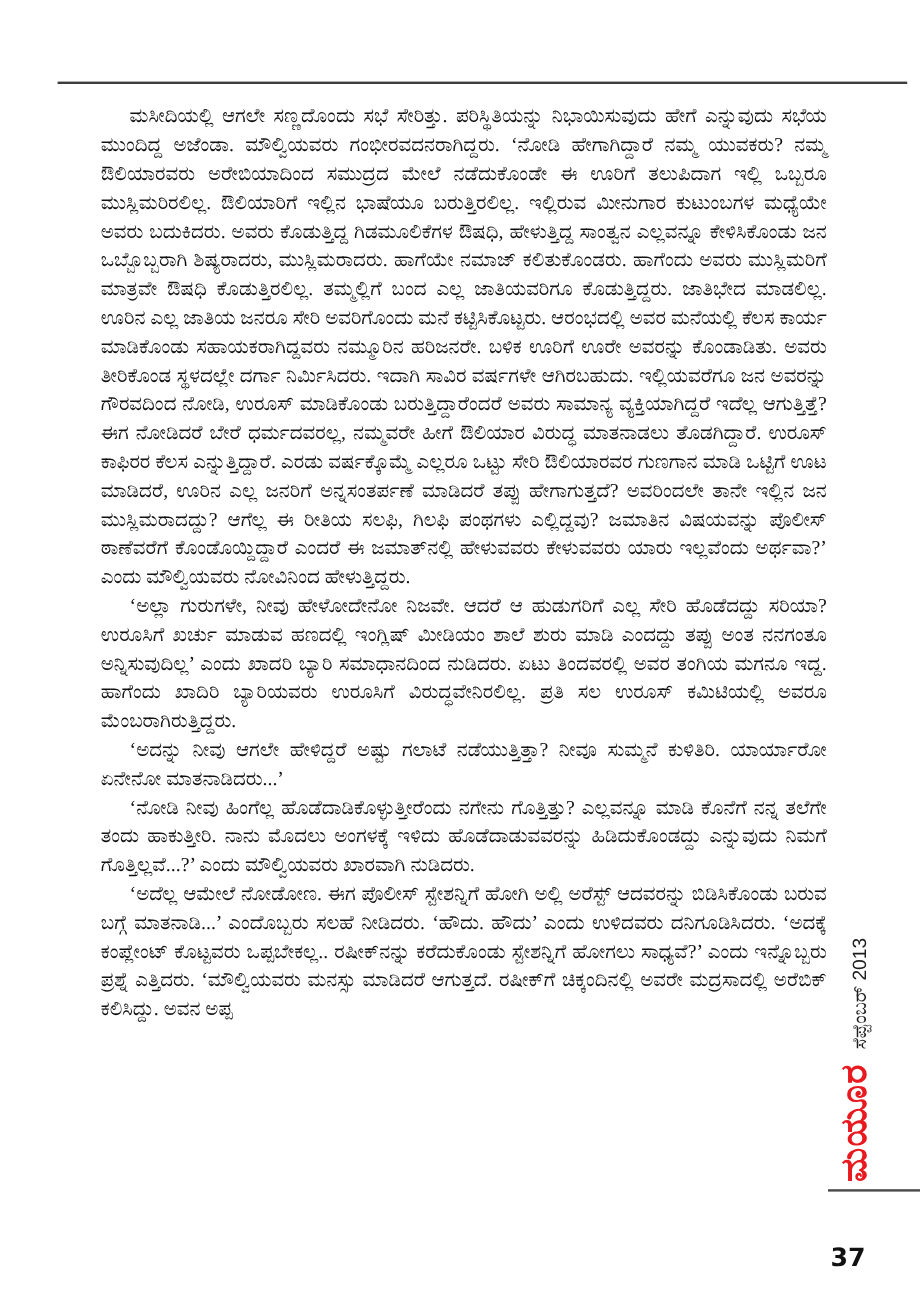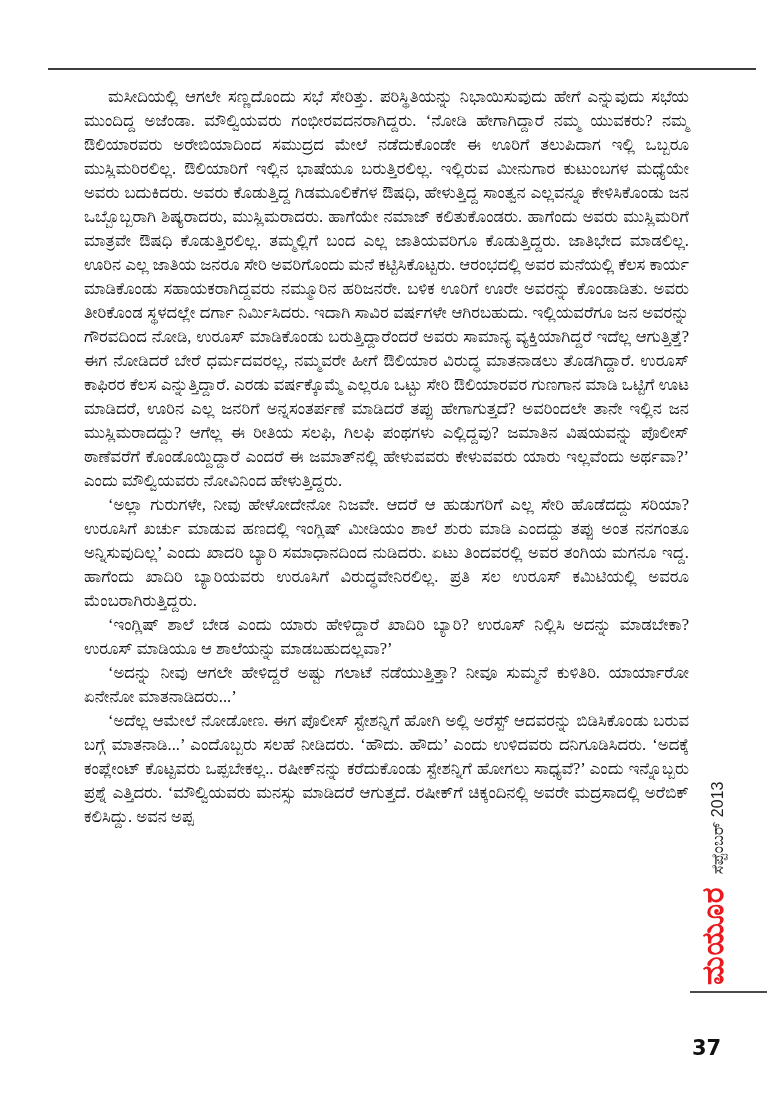--- a/index.html
+++ b/index.html
@@ -69,22 +69,22 @@
 </head>
 <body>
 
 <div class="page">
 
   <div class="top-rule"></div>
 
   <div class="article">
     <p>ಮಸೀದಿಯಲ್ಲಿ ಆಗಲೇ ಸಣ್ಣದೊಂದು ಸಭೆ ಸೇರಿತ್ತು. ಪರಿಸ್ಥಿತಿಯನ್ನು ನಿಭಾಯಿಸುವುದು ಹೇಗೆ ಎನ್ನುವುದು ಸಭೆಯ ಮುಂದಿದ್ದ ಅಜೆಂಡಾ. ಮೌಲ್ವಿಯವರು ಗಂಭೀರವದನರಾಗಿದ್ದರು. ‘ನೋಡಿ ಹೇಗಾಗಿದ್ದಾರೆ ನಮ್ಮ ಯುವಕರು? ನಮ್ಮ ಔಲಿಯಾರವರು ಅರೇಬಿಯಾದಿಂದ ಸಮುದ್ರದ ಮೇಲೆ ನಡೆದುಕೊಂಡೇ ಈ ಊರಿಗೆ ತಲುಪಿದಾಗ ಇಲ್ಲಿ ಒಬ್ಬರೂ ಮುಸ್ಲಿಮರಿರಲಿಲ್ಲ. ಔಲಿಯಾರಿಗೆ ಇಲ್ಲಿನ ಭಾಷೆಯೂ ಬರುತ್ತಿರಲಿಲ್ಲ. ಇಲ್ಲಿರುವ ಮೀನುಗಾರ ಕುಟುಂಬಗಳ ಮಧ್ಯೆಯೇ ಅವರು ಬದುಕಿದರು. ಅವರು ಕೊಡುತ್ತಿದ್ದ ಗಿಡಮೂಲಿಕೆಗಳ ಔಷಧಿ, ಹೇಳುತ್ತಿದ್ದ ಸಾಂತ್ವನ ಎಲ್ಲವನ್ನೂ ಕೇಳಿಸಿಕೊಂಡು ಜನ ಒಬ್ಬೊಬ್ಬರಾಗಿ ಶಿಷ್ಯರಾದರು, ಮುಸ್ಲಿಮರಾದರು. ಹಾಗೆಯೇ ನಮಾಜ್ ಕಲಿತುಕೊಂಡರು. ಹಾಗೆಂದು ಅವರು ಮುಸ್ಲಿಮರಿಗೆ ಮಾತ್ರವೇ ಔಷಧಿ ಕೊಡುತ್ತಿರಲಿಲ್ಲ. ತಮ್ಮಲ್ಲಿಗೆ ಬಂದ ಎಲ್ಲ ಜಾತಿಯವರಿಗೂ ಕೊಡುತ್ತಿದ್ದರು. ಜಾತಿಭೇದ ಮಾಡಲಿಲ್ಲ. ಊರಿನ ಎಲ್ಲ ಜಾತಿಯ ಜನರೂ ಸೇರಿ ಅವರಿಗೊಂದು ಮನೆ ಕಟ್ಟಿಸಿಕೊಟ್ಟರು. ಆರಂಭದಲ್ಲಿ ಅವರ ಮನೆಯಲ್ಲಿ ಕೆಲಸ ಕಾರ್ಯ ಮಾಡಿಕೊಂಡು ಸಹಾಯಕರಾಗಿದ್ದವರು ನಮ್ಮೂರಿನ ಹರಿಜನರೇ. ಬಳಿಕ ಊರಿಗೆ ಊರೇ ಅವರನ್ನು ಕೊಂಡಾಡಿತು. ಅವರು ತೀರಿಕೊಂಡ ಸ್ಥಳದಲ್ಲೇ ದರ್ಗಾ ನಿರ್ಮಿಸಿದರು. ಇದಾಗಿ ಸಾವಿರ ವರ್ಷಗಳೇ ಆಗಿರಬಹುದು. ಇಲ್ಲಿಯವರೆಗೂ ಜನ ಅವರನ್ನು ಗೌರವದಿಂದ ನೋಡಿ, ಉರೂಸ್ ಮಾಡಿಕೊಂಡು ಬರುತ್ತಿದ್ದಾರೆಂದರೆ ಅವರು ಸಾಮಾನ್ಯ ವ್ಯಕ್ತಿಯಾಗಿದ್ದರೆ ಇದೆಲ್ಲ ಆಗುತ್ತಿತ್ತೆ? ಈಗ ನೋಡಿದರೆ ಬೇರೆ ಧರ್ಮದವರಲ್ಲ, ನಮ್ಮವರೇ ಹೀಗೆ ಔಲಿಯಾರ ವಿರುದ್ಧ ಮಾತನಾಡಲು ತೊಡಗಿದ್ದಾರೆ. ಉರೂಸ್ ಕಾಫಿರರ ಕೆಲಸ ಎನ್ನುತ್ತಿದ್ದಾರೆ. ಎರಡು ವರ್ಷಕ್ಕೊಮ್ಮೆ ಎಲ್ಲರೂ ಒಟ್ಟು ಸೇರಿ ಔಲಿಯಾರವರ ಗುಣಗಾನ ಮಾಡಿ ಒಟ್ಟಿಗೆ ಊಟ ಮಾಡಿದರೆ, ಊರಿನ ಎಲ್ಲ ಜನರಿಗೆ ಅನ್ನಸಂತರ್ಪಣೆ ಮಾಡಿದರೆ ತಪ್ಪು ಹೇಗಾಗುತ್ತದೆ? ಅವರಿಂದಲೇ ತಾನೇ ಇಲ್ಲಿನ ಜನ ಮುಸ್ಲಿಮರಾದದ್ದು? ಆಗೆಲ್ಲ ಈ ರೀತಿಯ ಸಲಫಿ, ಗಿಲಫಿ ಪಂಥಗಳು ಎಲ್ಲಿದ್ದವು? ಜಮಾತಿನ ವಿಷಯವನ್ನು ಪೊಲೀಸ್ ಠಾಣೆವರೆಗೆ ಕೊಂಡೊಯ್ದಿದ್ದಾರೆ ಎಂದರೆ ಈ ಜಮಾತ್‌ನಲ್ಲಿ ಹೇಳುವವರು ಕೇಳುವವರು ಯಾರು ಇಲ್ಲವೆಂದು ಅರ್ಥವಾ?’ ಎಂದು ಮೌಲ್ವಿಯವರು ನೋವಿನಿಂದ ಹೇಳುತ್ತಿದ್ದರು.</p>
     <p>‘ಅಲ್ಲಾ ಗುರುಗಳೇ, ನೀವು ಹೇಳೋದೇನೋ ನಿಜವೇ. ಆದರೆ ಆ ಹುಡುಗರಿಗೆ ಎಲ್ಲ ಸೇರಿ ಹೊಡೆದದ್ದು ಸರಿಯಾ? ಉರೂಸಿಗೆ ಖರ್ಚು ಮಾಡುವ ಹಣದಲ್ಲಿ ಇಂಗ್ಲಿಷ್ ಮೀಡಿಯಂ ಶಾಲೆ ಶುರು ಮಾಡಿ ಎಂದದ್ದು ತಪ್ಪು ಅಂತ ನನಗಂತೂ ಅನ್ನಿಸುವುದಿಲ್ಲ’ ಎಂದು ಖಾದರಿ ಬ್ಯಾರಿ ಸಮಾಧಾನದಿಂದ ನುಡಿದರು. ಏಟು ತಿಂದವರಲ್ಲಿ ಅವರ ತಂಗಿಯ ಮಗನೂ ಇದ್ದ. ಹಾಗೆಂದು ಖಾದಿರಿ ಬ್ಯಾರಿಯವರು ಉರೂಸಿಗೆ ವಿರುದ್ಧವೇನಿರಲಿಲ್ಲ. ಪ್ರತಿ ಸಲ ಉರೂಸ್ ಕಮಿಟಿಯಲ್ಲಿ ಅವರೂ ಮೆಂಬರಾಗಿರುತ್ತಿದ್ದರು.</p>
-    <p>‘ಇಂಗ್ಲಿಷ್ ಶಾಲೆ ಬೇಡ ಎಂದು ಯಾರು ಹೇಳಿದ್ದಾರೆ ಖಾದಿರಿ ಬ್ಯಾರಿ? ಉರೂಸ್ ನಿಲ್ಲಿಸಿ ಅದನ್ನು ಮಾಡಬೇಕಾ? ಉರೂಸ್ ಮಾಡಿಯೂ ಆ ಶಾಲೆಯನ್ನು ಮಾಡಬಹುದಲ್ಲವಾ?’</p>
     <p>‘ಅದನ್ನು ನೀವು ಆಗಲೇ ಹೇಳಿದ್ದರೆ ಅಷ್ಟು ಗಲಾಟೆ ನಡೆಯುತ್ತಿತ್ತಾ? ನೀವೂ ಸುಮ್ಮನೆ ಕುಳಿತಿರಿ. ಯಾರ್ಯಾರೋ ಏನೇನೋ ಮಾತನಾಡಿದರು...’</p>
+    <p>‘ನೋಡಿ ನೀವು ಹಿಂಗೆಲ್ಲ ಹೊಡೆದಾಡಿಕೊಳ್ಳುತ್ತೀರೆಂದು ನಗೇನು ಗೊತ್ತಿತ್ತು? ಎಲ್ಲವನ್ನೂ ಮಾಡಿ ಕೊನೆಗೆ ನನ್ನ ತಲೆಗೇ ತಂದು ಹಾಕುತ್ತೀರಿ. ನಾನು ಮೊದಲು ಅಂಗಳಕ್ಕೆ ಇಳಿದು ಹೊಡೆದಾಡುವವರನ್ನು ಹಿಡಿದುಕೊಂಡದ್ದು ಎನ್ನುವುದು ನಿಮಗೆ ಗೊತ್ತಿಲ್ಲವೆ...?’ ಎಂದು ಮೌಲ್ವಿಯವರು ಖಾರವಾಗಿ ನುಡಿದರು.</p>
     <p>‘ಅದೆಲ್ಲ ಆಮೇಲೆ ನೋಡೋಣ. ಈಗ ಪೊಲೀಸ್ ಸ್ಟೇಶನ್ನಿಗೆ ಹೋಗಿ ಅಲ್ಲಿ ಅರೆಸ್ಟ್ ಆದವರನ್ನು ಬಿಡಿಸಿಕೊಂಡು ಬರುವ ಬಗ್ಗೆ ಮಾತನಾಡಿ...’ ಎಂದೊಬ್ಬರು ಸಲಹೆ ನೀಡಿದರು. ‘ಹೌದು. ಹೌದು’ ಎಂದು ಉಳಿದವರು ದನಿಗೂಡಿಸಿದರು. ‘ಅದಕ್ಕೆ ಕಂಪ್ಲೇಂಟ್ ಕೊಟ್ಟವರು ಒಪ್ಪಬೇಕಲ್ಲ.. ರಷೀಕ್‌ನನ್ನು ಕರೆದುಕೊಂಡು ಸ್ಟೇಶನ್ನಿಗೆ ಹೋಗಲು ಸಾಧ್ಯವೆ?’ ಎಂದು ಇನ್ನೊಬ್ಬರು ಪ್ರಶ್ನೆ ಎತ್ತಿದರು. ‘ಮೌಲ್ವಿಯವರು ಮನಸ್ಸು ಮಾಡಿದರೆ ಆಗುತ್ತದೆ. ರಷೀಕ್‌ಗೆ ಚಿಕ್ಕಂದಿನಲ್ಲಿ ಅವರೇ ಮದ್ರಸಾದಲ್ಲಿ ಅರೆಬಿಕ್ ಕಲಿಸಿದ್ದು. ಅವನ ಅಪ್ಪ</p>
   </div>
 
   <div class="spine">
     <span class="magazine-name">ಮಯೂರ</span>
     <span class="issue-date">ಸೆಪ್ಟೆಂಬರ್ 2013</span>
   </div>
 
   <div class="footer-rule"></div>
 

